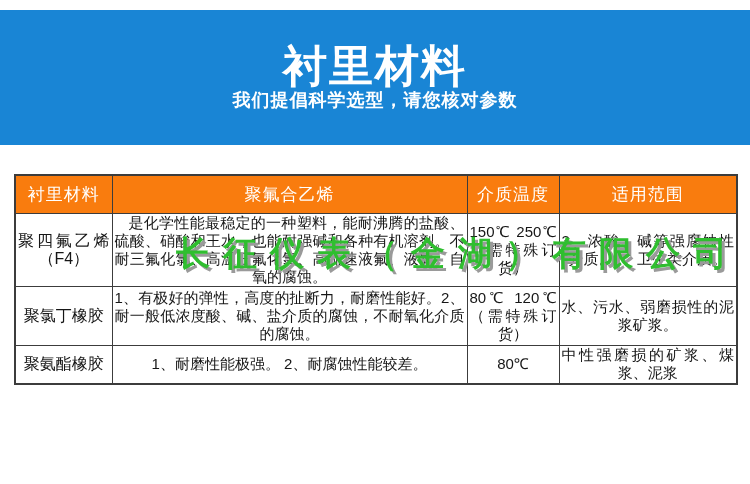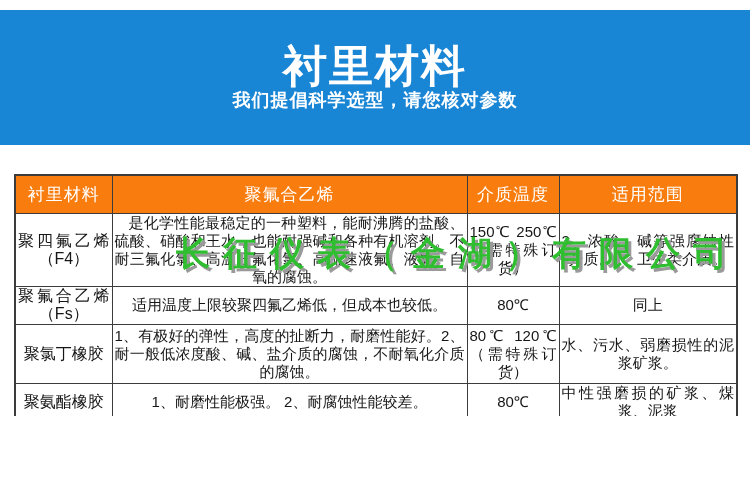--- a/index.html
+++ b/index.html
@@ -73,26 +73,20 @@
         <th>适用范围</th>
       </tr>
     </thead>
     <tbody>
       <tr style="height:73px">
         <td class="mat">聚四氟乙烯（F4）</td>
         <td class="perf indent">是化学性能最稳定的一种塑料，能耐沸腾的盐酸、硫酸、硝酸和王水，也能耐强碱和各种有机溶剂。不耐三氟化氯、高温三氟化氯、高流速液氟、液氧、自氧的腐蚀。</td>
         <td class="temp">150℃ 250℃（需特殊订货）</td>
         <td class="scope">3、浓酸、碱等强腐蚀性介质。2、卫生类介质。</td>
       </tr>
-      <tr style="height:38px">
-        <td class="mat">聚氟合乙烯（Fs）</td>
-        <td class="perf">适用温度上限较聚四氟乙烯低，但成本也较低。</td>
-        <td class="temp">80℃</td>
-        <td class="scope">同上</td>
-      </tr>
       <tr style="height:59px">
         <td class="mat">聚氯丁橡胶</td>
         <td class="perf">1、有极好的弹性，高度的扯断力，耐磨性能好。2、耐一般低浓度酸、碱、盐介质的腐蚀，不耐氧化介质的腐蚀。</td>
         <td class="temp">80℃ 120℃（需特殊订货）</td>
         <td class="scope">水、污水、弱磨损性的泥浆矿浆。</td>
       </tr>
       <tr style="height:39px">
         <td class="mat">聚氨酯橡胶</td>
         <td class="perf">1、耐磨性能极强。 2、耐腐蚀性能较差。</td>
         <td class="temp">80℃</td>

